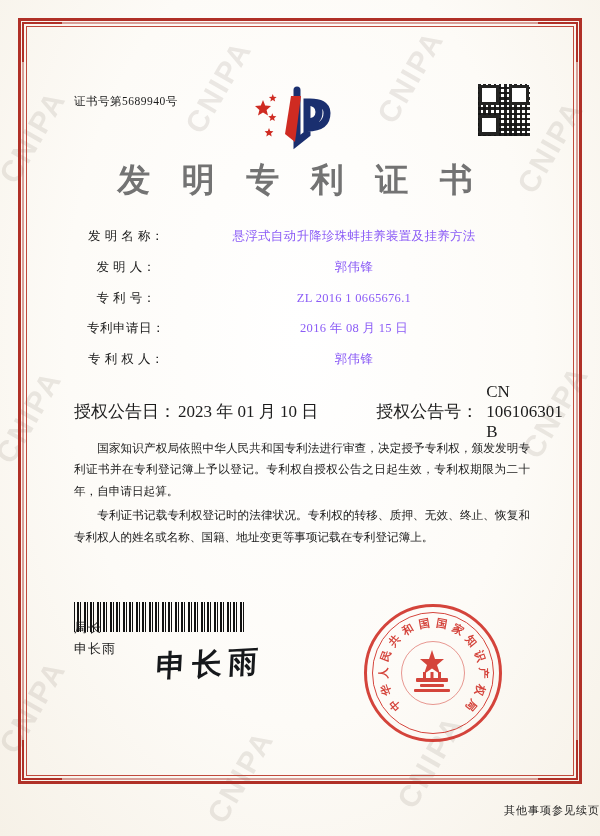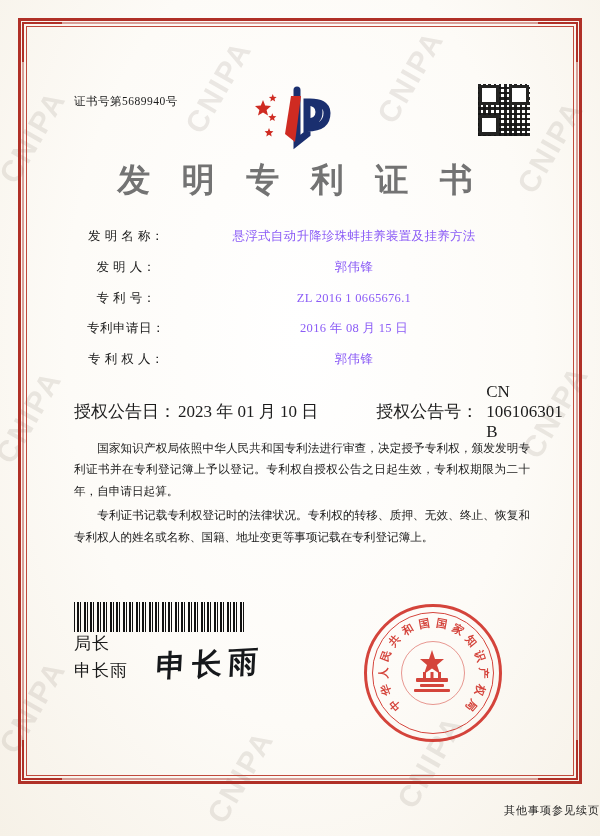--- a/index.html
+++ b/index.html
@@ -219,22 +219,22 @@
       #111 0 1px, transparent 1px 3px,
       #111 3px 5px, transparent 5px 6px,
       #111 6px 7px, transparent 7px 10px,
       #111 10px 12px, transparent 12px 13px
     );
   }
 
   .sign-block {
     position: absolute;
     left: 28px;
-    top: 584px;
-    font-size: 17px;
+    top: 572px;
+    font-size: 13px;
     line-height: 1.6;
     letter-spacing: 1px;
   }
   .signature {
     position: absolute;
     left: 110px;
     top: 598px;
     font-size: 30px;
     font-family: "DejaVu Serif", serif;
     color: #16181b;

